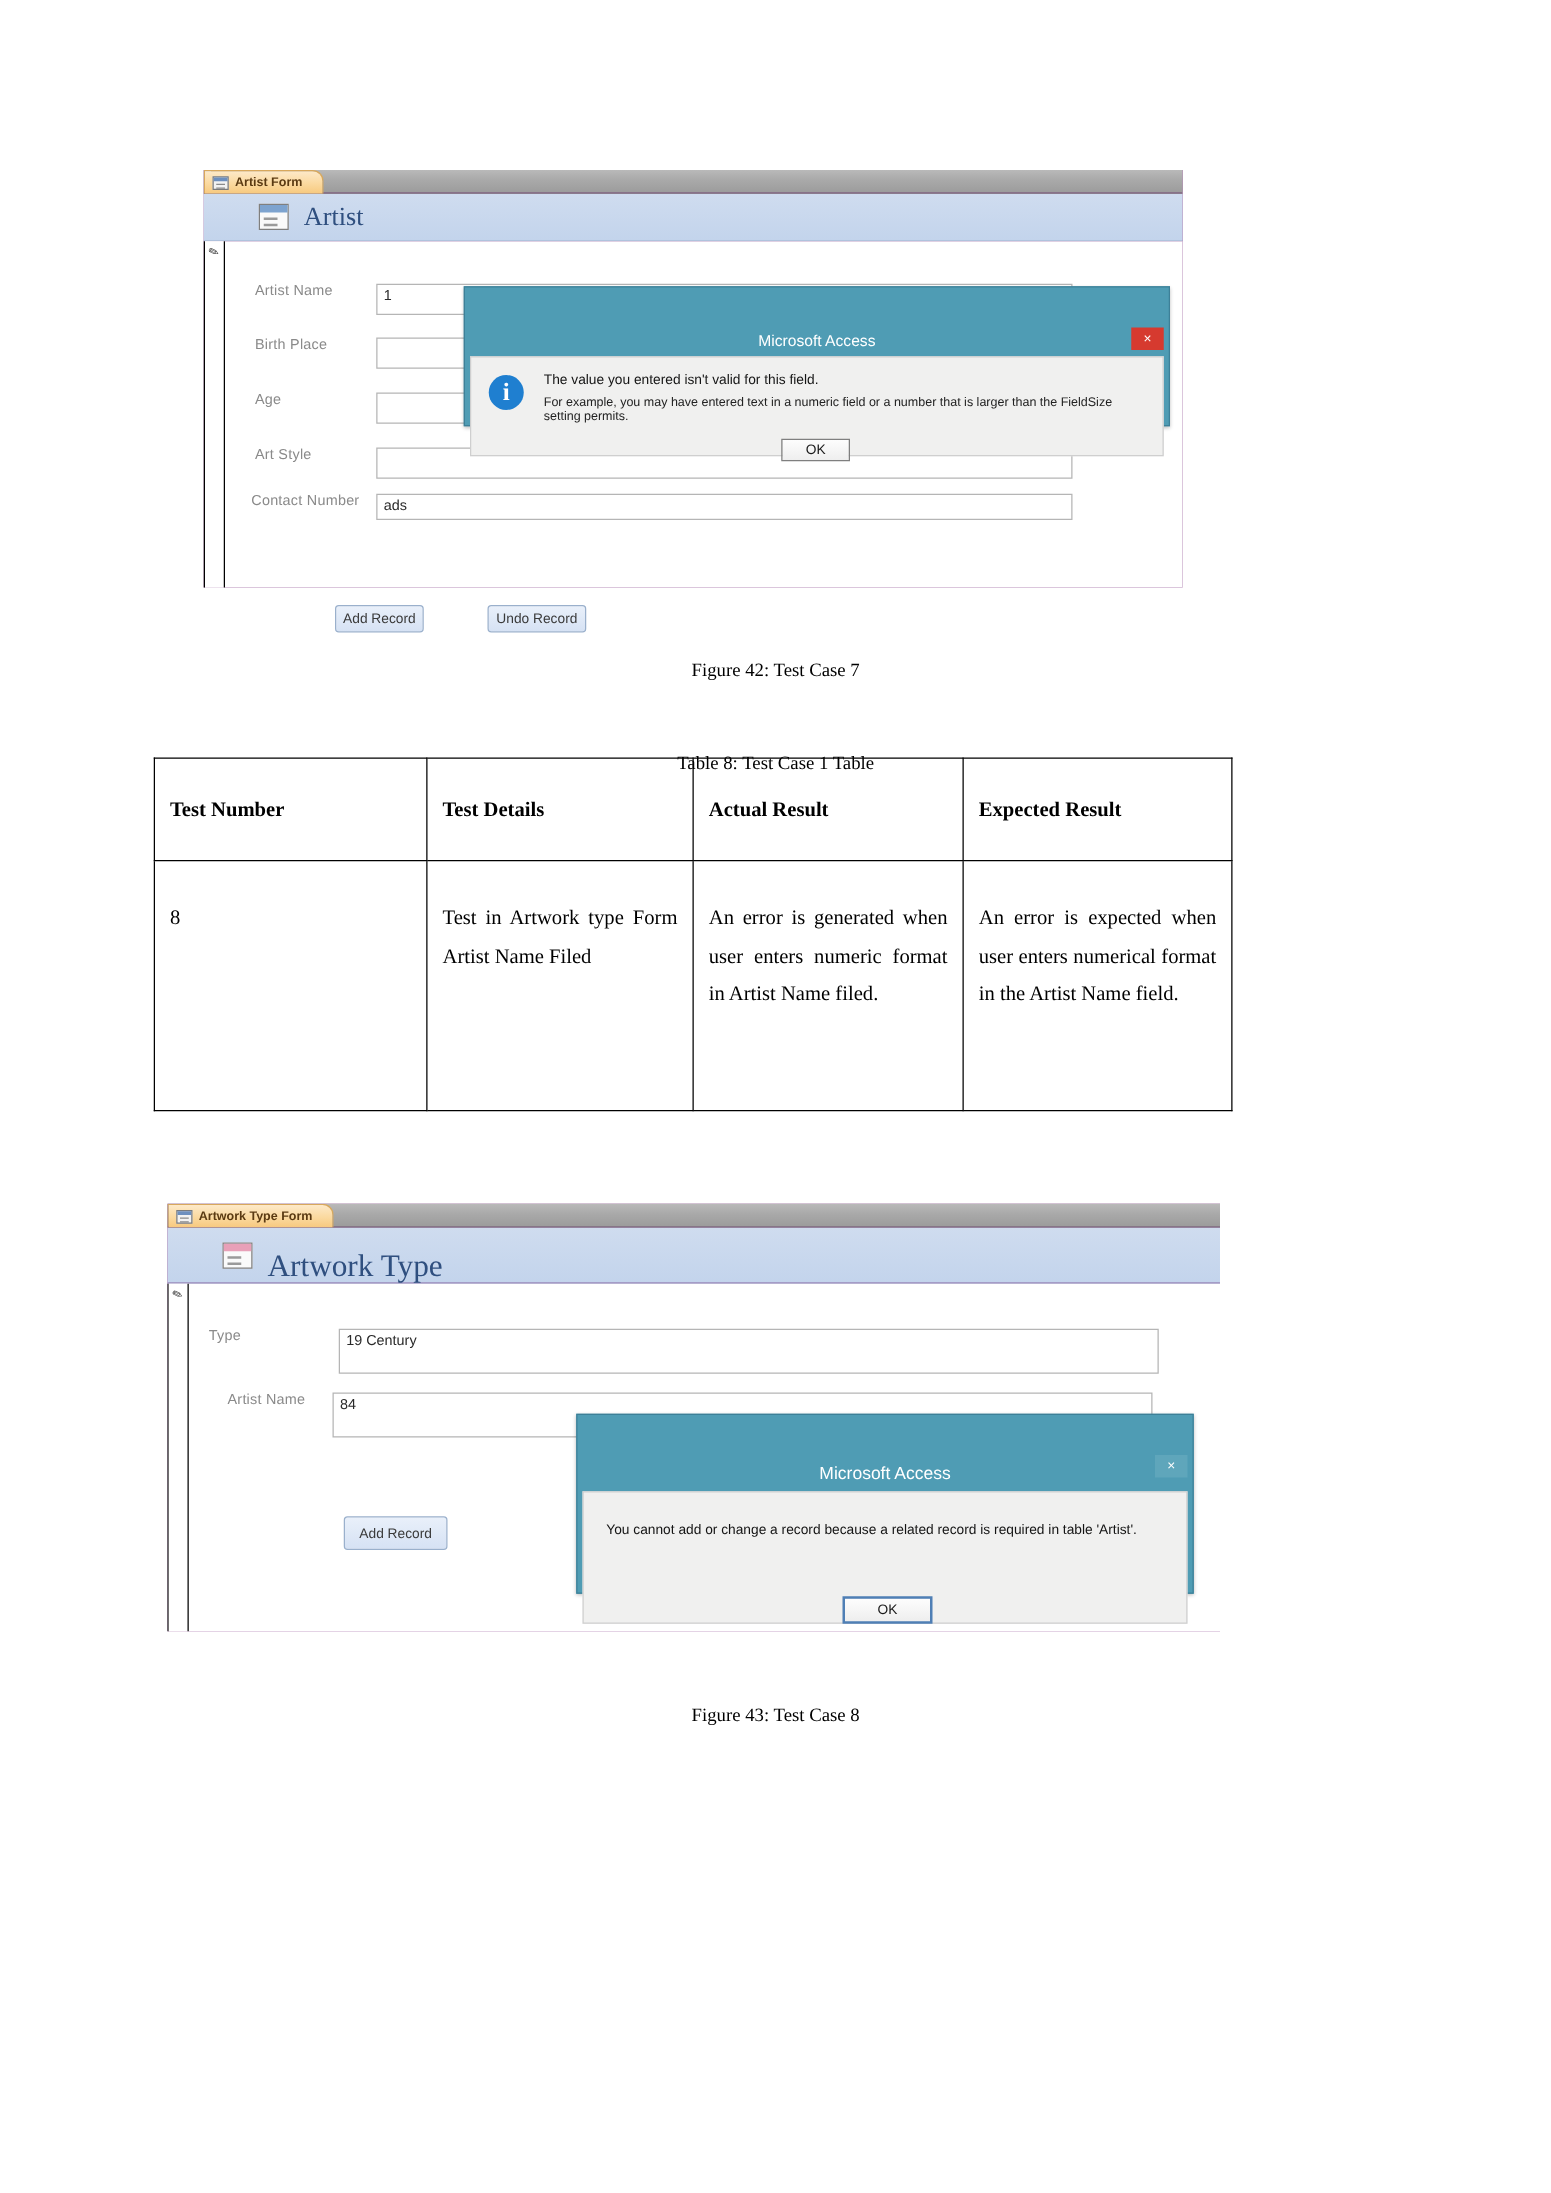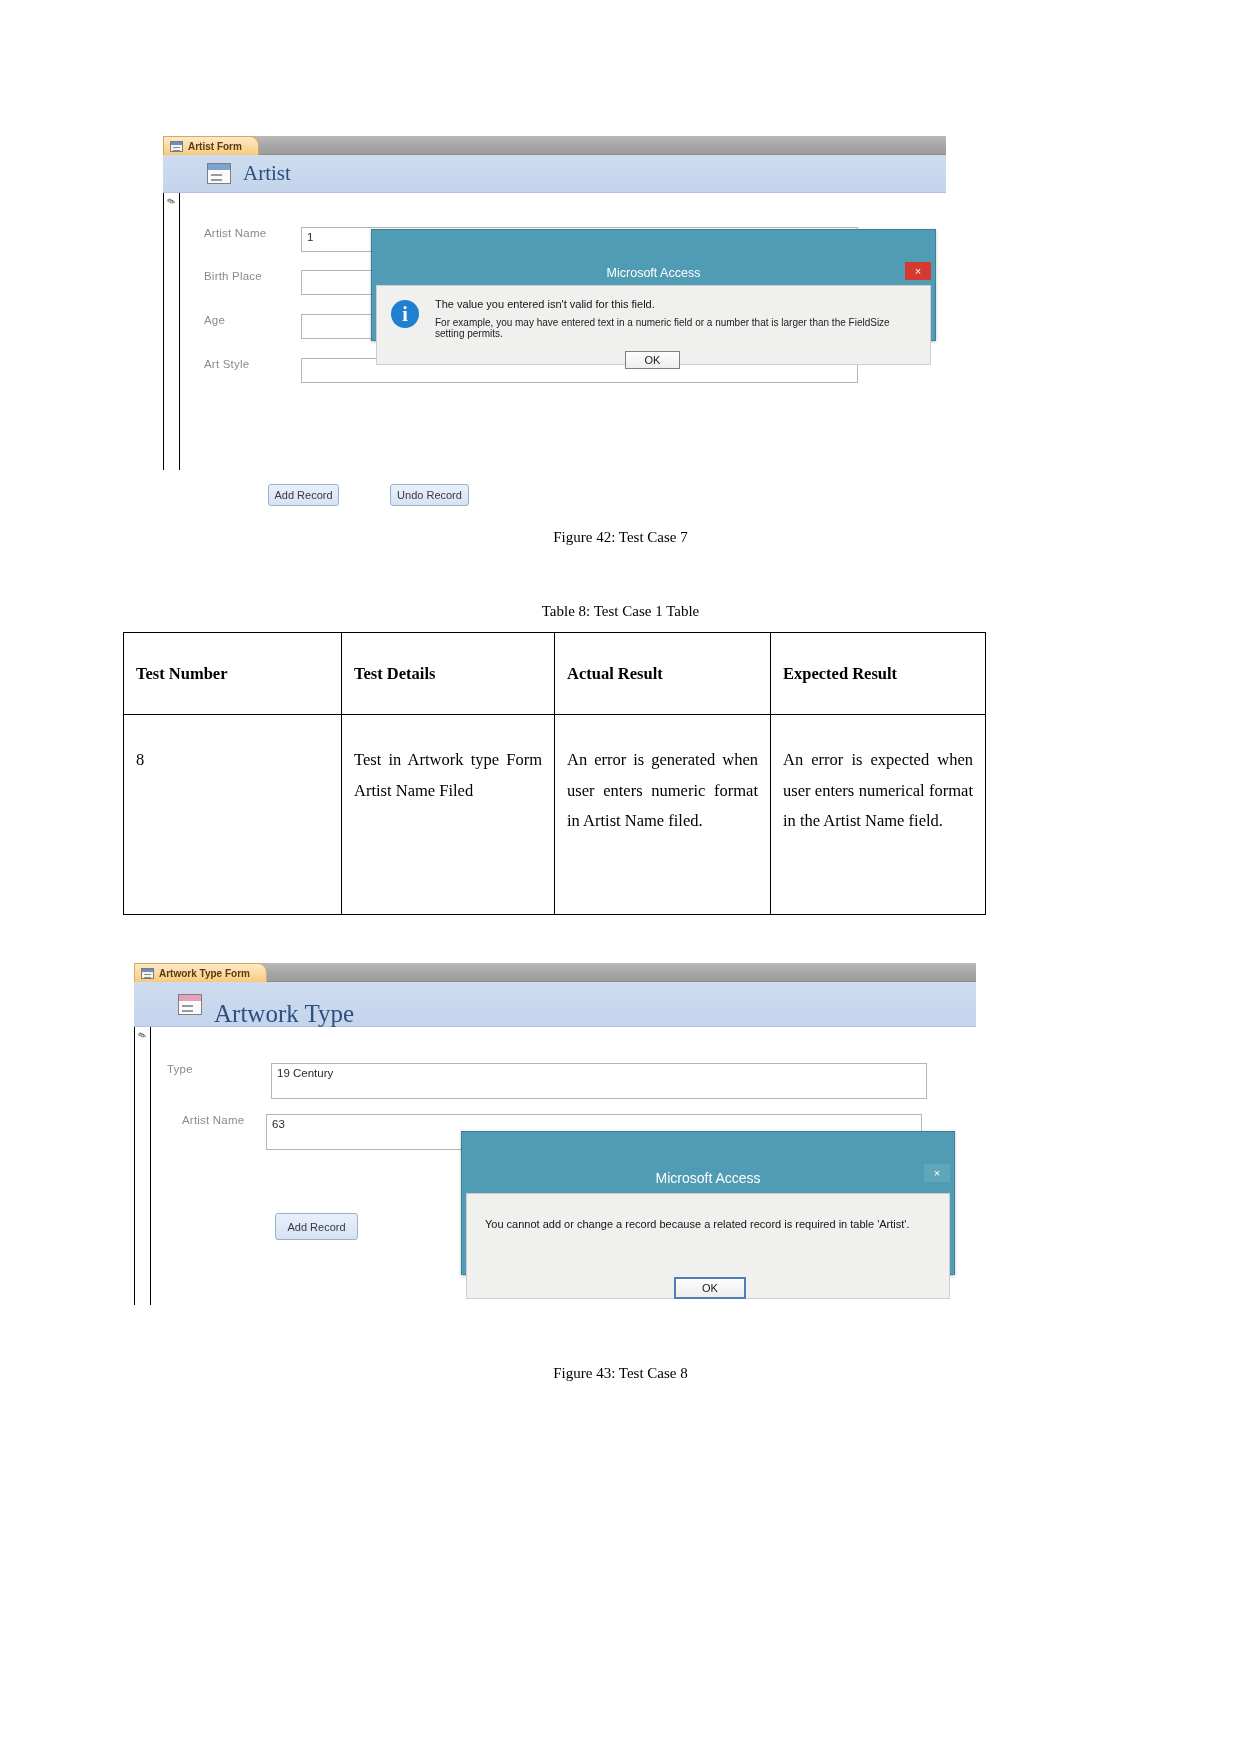--- a/index.html
+++ b/index.html
@@ -298,20 +298,24 @@
     <div class="field-row" style="left:40px; top:121px;">
       <span class="field-label" style="width:97px;">Age</span>
       <span class="field-input" style="width:557px; height:25px;"></span>
     </div>
 
     <div class="field-row" style="left:40px; top:165px;">
       <span class="field-label" style="width:97px;">Art Style</span>
       <span class="field-input" style="width:557px; height:25px;"></span>
     </div>
 
+    <div class="field-row" style="left:37px; top:202px;">
+      <span class="field-label" style="width:100px;">Contact Number</span>
+      <span class="field-input" style="width:557px; height:21px;">ads</span>
+    </div>
 
     <div class="access-btn" style="left:104px; top:291px; width:71px; height:22px;">Add Record</div>
     <div class="access-btn" style="left:226px; top:291px; width:79px; height:22px;">Undo Record</div>
   </div>
 </div>
 
 <div class="msgbox" style="left:371px; top:229px; width:565px; height:112px;">
   <div class="msgbox-title">
     <span>Microsoft Access</span>
     <span class="msgbox-close">×</span>
@@ -323,21 +327,21 @@
       <div class="msg-detail">For example, you may have entered text in a numeric field or a number that is larger than the FieldSize setting permits.</div>
     </div>
     <div class="ok-btn" style="width:55px; position:absolute; left:248px; top:53px;">OK</div>
   </div>
 </div>
 
 <div class="caption" style="left:0; top:529px;">Figure 42: Test Case 7</div>
 
 <div class="caption" style="left:0; top:603px;">Table 8: Test Case 1 Table</div>
 
-<table class="doc-table" style="left:123px; top:632px; width:862px;">
+<table class="doc-table" style="left:123px; top:606px; width:862px;">
   <colgroup>
     <col style="width:218px;">
       <col style="width:213px;">
       <col style="width:216px;">
       <col style="width:215px;">
   </colgroup>
   <tbody>
     <tr>
       <td class="head">Test Number</td>
       <td class="head">Test Details</td>
@@ -372,21 +376,21 @@
       <span class="pencil">✎</span>
     </div>
 
     <div class="field-row" style="left:32px; top:36px;gap:20px;">
       <span class="field-label" style="width:84px;">Type</span>
       <span class="field-input" style="width:656px; height:36px;">19 Century</span>
     </div>
 
     <div class="field-row" style="left:47px; top:87px;">
       <span class="field-label" style="width:84px;">Artist Name</span>
-      <span class="field-input" style="width:656px; height:36px;">63</span>
+      <span class="field-input" style="width:656px; height:36px;">84</span>
     </div>
 
     <div class="access-btn" style="left:140px; top:186px; width:83px; height:27px;">Add Record</div>
   </div>
 </div>
 
 <div class="msgbox" style="left:461px; top:1131px; width:494px; height:144px;">
   <div class="msgbox-title" style="height:30px;">
     <span style="font-size:14px;">Microsoft Access</span>
     <span class="msgbox-close" style="background:#5fa6bb;">×</span>

